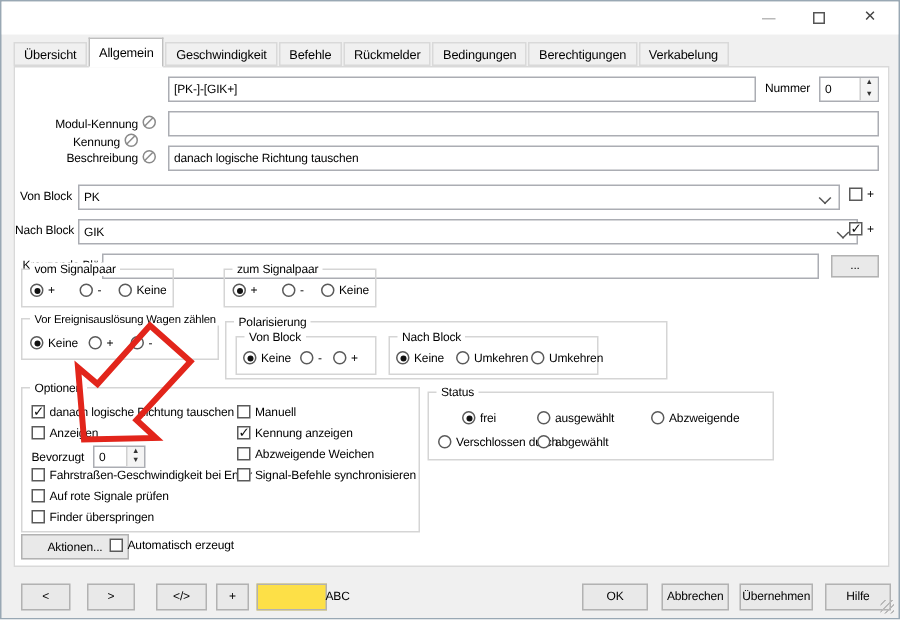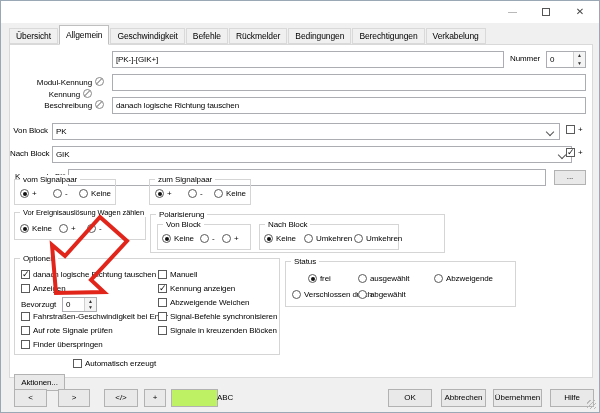--- a/index.html
+++ b/index.html
@@ -243,24 +243,20 @@
           <span>Kennung anzeigen</span>
         </div>
       <div class="opt" style="left:143px;top:39px;">
           <span class="cb"></span>
           <span>Abzweigende Weichen</span>
         </div>
       <div class="opt" style="left:143px;top:53px;text-align:center;">
           <span class="cb"></span>
           <span>Signal-Befehle synchronisieren</span>
         </div>
-      <div class="opt" style="left:143px;top:67px;">
-          <span class="cb"></span>
-          <span>Signale in kreuzenden Blöcken</span>
-        </div>
     </div>
 
     <div class="grp" style="left:275px;top:216px;width:231px;height:46px;">
       <span class="legend">Status</span>
       <div class="opt" style="left:22px;top:12px;">
           <span class="rb on"></span>
           <span>frei</span>
         </div>
       <div class="opt" style="left:72px;top:12px;">
           <span class="rb"></span>
@@ -273,36 +269,36 @@
       <div class="opt" style="left:6px;top:28px;">
           <span class="rb"></span>
           <span>Verschlossen durch</span>
         </div>
       <div class="opt" style="left:72px;top:28px;">
           <span class="rb"></span>
           <span>abgewählt</span>
         </div>
     </div>
 
-    <div class="btn" style="left:4px;top:329px;width:51px;height:17px;">Aktionen...</div>
+    <div class="btn" style="left:4px;top:311px;width:72px;height:17px;">Aktionen...</div>
     <div class="opt" style="left:63px;top:314px;">
         <span class="cb"></span>
         <span>Automatisch erzeugt</span>
       </div>
 
   </div>
 
   <svg class="arrow" viewBox="0 0 120 78">
     <polygon points="91,-3 118,21 82,60 95,72 47,73 43,25 56,36" fill="none" stroke-width="4" stroke-linejoin="miter" stroke="#e2251b"></polygon>
   </svg>
 
   <div class="bbtn" style="left:13px;width:33px;">&lt;</div>
   <div class="bbtn" style="left:57px;width:32px;">&gt;</div>
   <div class="bbtn" style="left:103px;width:34px;">&lt;/&gt;</div>
   <div class="bbtn" style="left:143px;width:22px;">+</div>
-  <div class="bbtn" style="left:170px;width:24px;background:#bef264;padding-left:45px;">ABC</div>
+  <div class="bbtn" style="left:170px;width:24px;background:#fde047;padding-left:45px;">ABC</div>
   <div class="bbtn" style="left:387px;width:44px;">OK</div>
   <div class="bbtn" style="left:440px;width:45px;">Abbrechen</div>
   <div class="bbtn" style="left:492px;width:49px;">Übernehmen</div>
   <div class="bbtn" style="left:549px;width:44px;">Hilfe</div>
   <div class="grip"></div>
 
 </div>
 
 </body></html>

